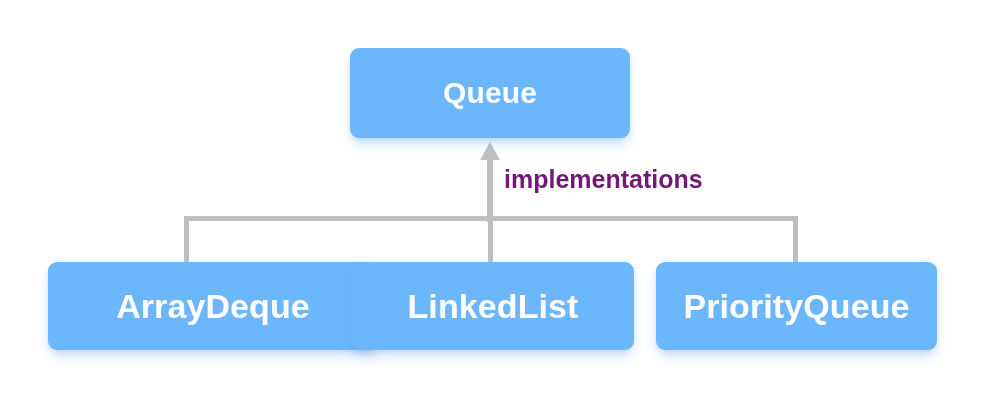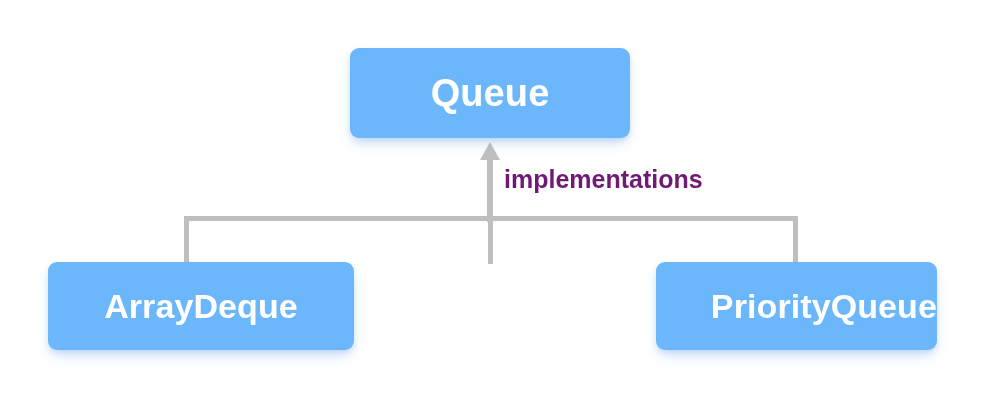--- a/index.html
+++ b/index.html
@@ -38,40 +38,39 @@
     white-space: nowrap;
     line-height: 1;
   }
 
   #node-queue {
     left: 350px;
     top: 48px;
     width: 280px;
     height: 90px;
   }
-  #node-queue .node-label { font-size: 38px; }
+  #node-queue .node-label { font-size: 30px; }
 
   #node-arraydeque {
     left: 48px;
     top: 262px;
-    width: 306px;
+    width: 330px;
     height: 88px;
   }
   #node-linkedlist {
     left: 352px;
     top: 262px;
     width: 282px;
     height: 88px;
   }
   #node-priorityqueue {
     left: 656px;
     top: 262px;
     width: 281px;
     height: 88px;
-    justify-content: flex-end;
   }
   #node-arraydeque .node-label,
   #node-linkedlist .node-label,
   #node-priorityqueue .node-label { font-size: 34px; }
 
   
   .edge {
     position: absolute;
     background: #bfbfbf;
     z-index: 1;
@@ -153,18 +152,21 @@
   <div id="edge-label">implementations</div>
 
   <div class="node" id="node-queue">
     <span class="node-label">Queue</span>
   </div>
 
   <div class="node" id="node-arraydeque">
     <span class="node-label">ArrayDeque</span>
   </div>
 
+  <div class="node" id="node-linkedlist">
+    <span class="node-label">LinkedList</span>
+  </div>
 
   <div class="node" id="node-priorityqueue">
     <span class="node-label">PriorityQueue</span>
   </div>
 
 </div>
 
 </body></html>

